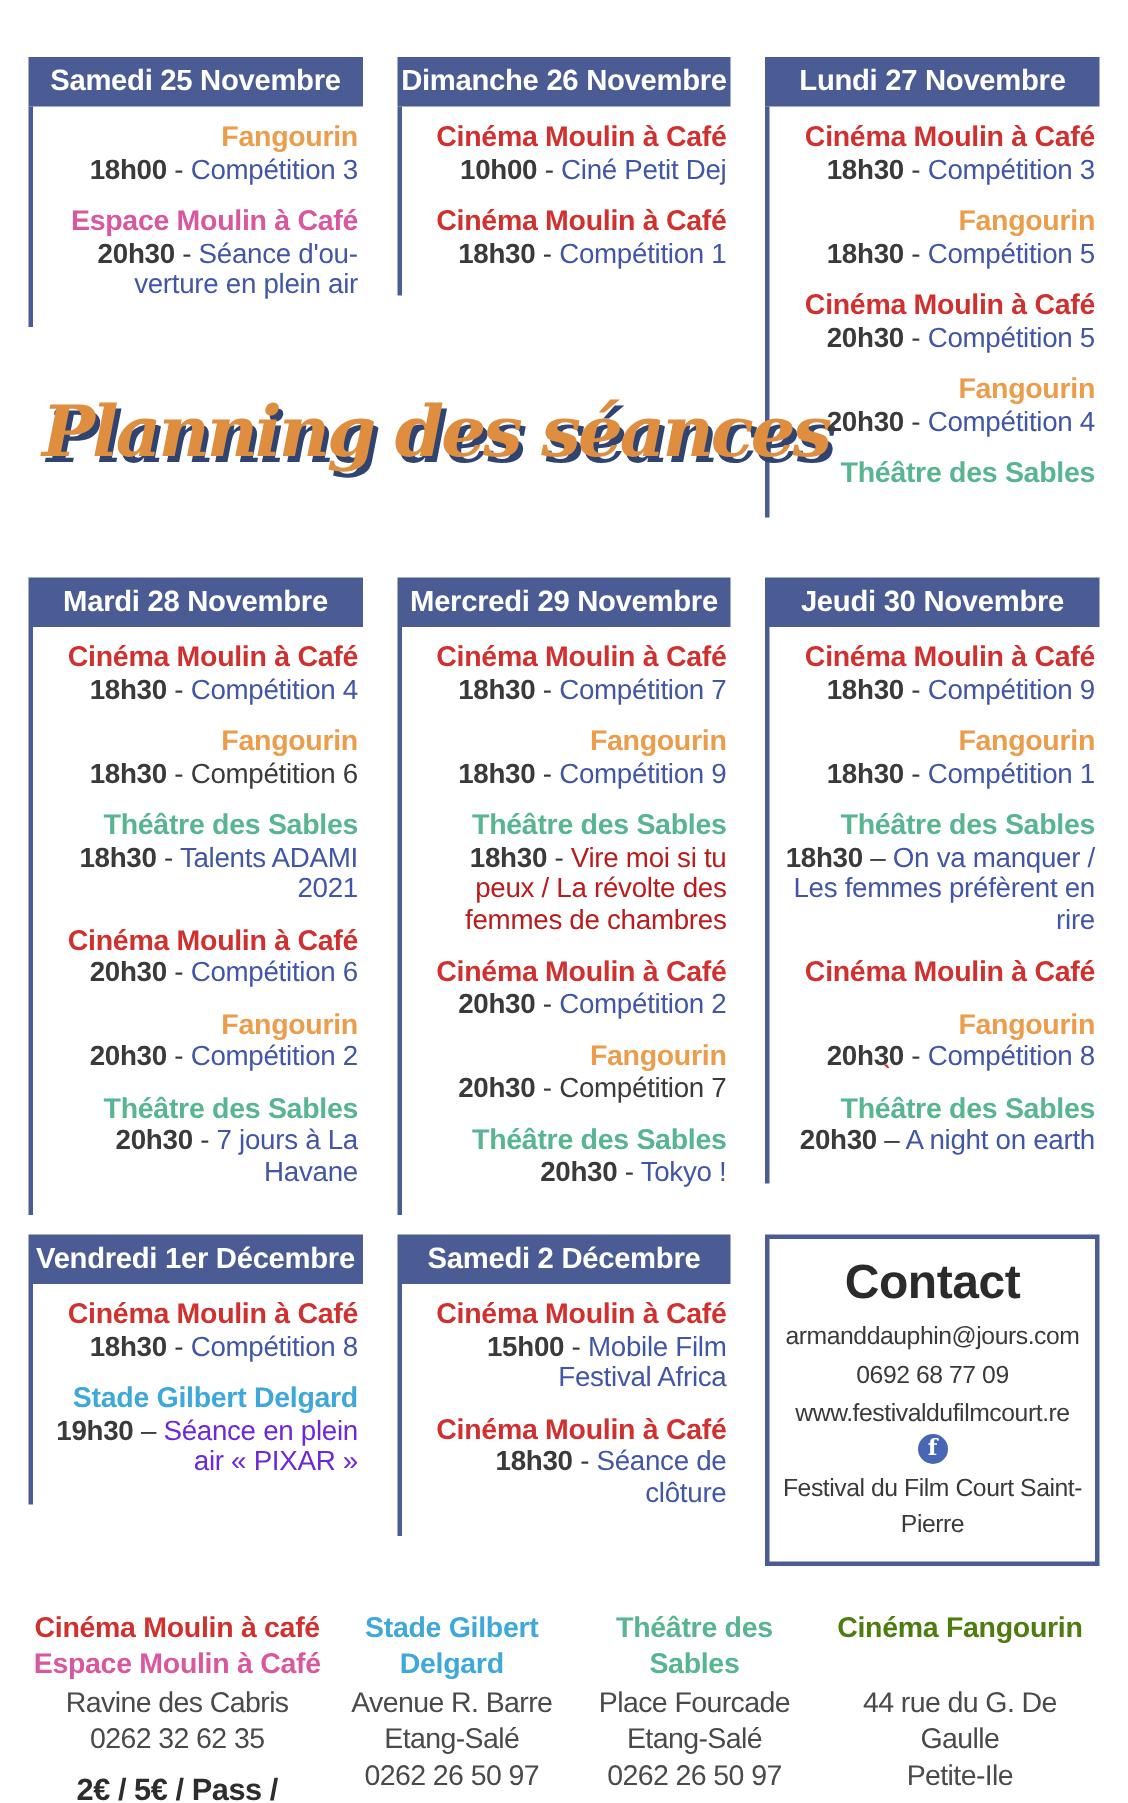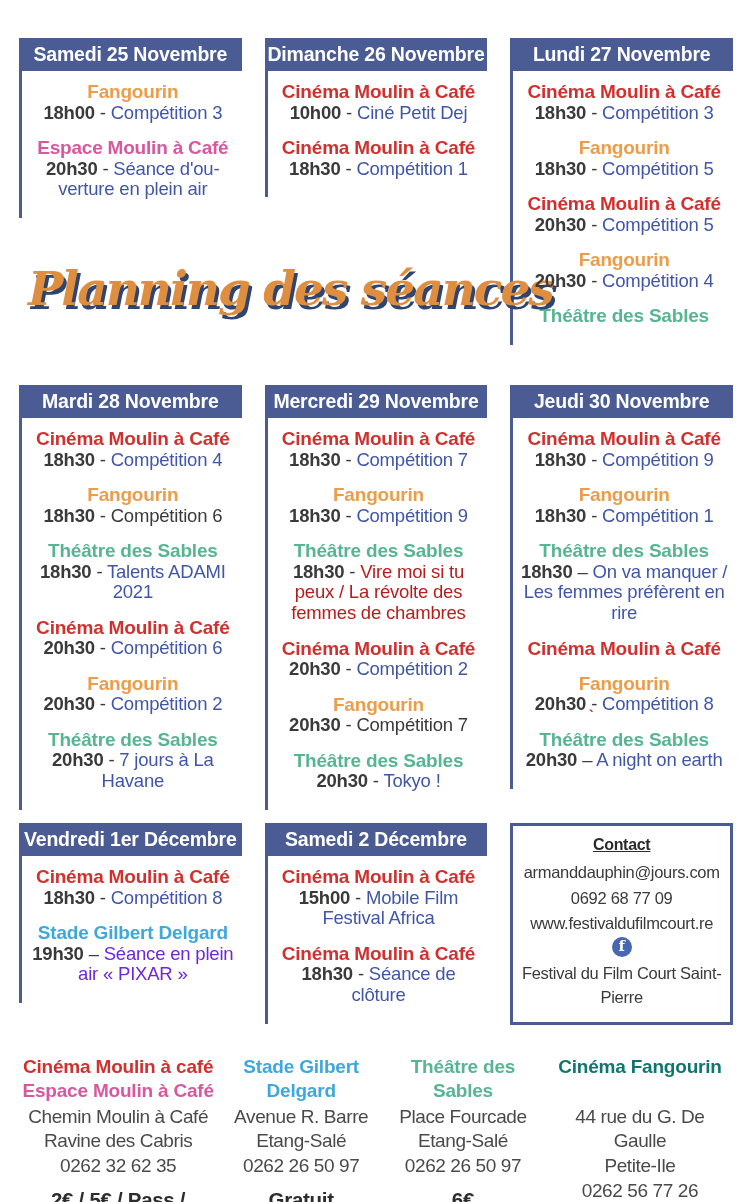--- a/index.html
+++ b/index.html
@@ -11,36 +11,36 @@
   html,body{background:#fff;}
   body{width:752px;height:1202px;font-family:"Liberation Sans",sans-serif;color:var(--dark);overflow:hidden;}
   .page{position:relative;width:752px;height:1202px;padding:38px 19px 0;background:#fff;}
   .days-grid{display:grid;grid-template-columns:repeat(3,1fr);column-gap:23px;align-items:start;}
   .row1{min-height:347px;}
   .row2{min-height:438px;}
   .row3{min-height:187px;}
   .day-card{width:100%;}
   .day-header{background:var(--header-blue);color:#fff;font-weight:bold;font-size:19.5px;
     text-align:center;padding:6px 2px;line-height:1.1;letter-spacing:-0.2px;}
-  .day-body{border-left:3px solid var(--header-blue);padding:10px 3px 4px 5px;text-align:center;}
+  .day-body{border-left:3px solid var(--header-blue);padding:10px 3px 4px 5px;text-align:right;}
   .event{margin-bottom:14px;line-height:1.12;}
   .venue{font-weight:bold;font-size:19px;letter-spacing:-0.2px;}
   .event-line{font-size:18.5px;color:var(--dark);letter-spacing:-0.2px;position:relative;}
   .event-line b{font-weight:bold;color:var(--dark);}
   .stray{position:absolute;left:50%;transform:translateX(-36px);bottom:-11px;color:var(--red);
     font-weight:bold;font-size:17px;}
   .script-title{position:absolute;top:241px;left:28px;width:470px;text-align:center;
     font-family:"DejaVu Serif",serif;font-style:italic;font-weight:bold;font-size:47px;
     letter-spacing:-2px;color:var(--title-orange);text-shadow:3px 4px 0 var(--title-shadow);
     white-space:nowrap;margin-top:20px;}
   .row2{margin-top:0;}
   .row3{margin-top:0;}
   .contact-card{grid-column:3;grid-row:1;border:3px solid var(--header-blue);background:#fff;
     padding:10px 4px 12px;text-align:center;min-height:186px;}
-  .contact-title{font-size:16px;font-weight:bold;color:#2b2b2b;margin-bottom:6px;letter-spacing:-0.3px;text-decoration:underline;}
+  .contact-title{font-size:32px;font-weight:bold;color:#2b2b2b;margin-bottom:6px;letter-spacing:-0.3px;}
   .contact-line{font-size:16.5px;color:#3b3a3a;line-height:1.55;letter-spacing:-0.3px;}
   .fb-row{display:flex;align-items:center;justify-content:center;gap:5px;flex-wrap:wrap;line-height:1.45;}
   .fb-icon{display:inline-flex;align-items:center;justify-content:center;width:20px;height:20px;
     border-radius:50%;background:var(--fb-blue);color:#fff;font-weight:bold;font-size:15px;
     font-family:"DejaVu Serif",serif;flex:0 0 auto;}
   .venues-footer{margin-top:30px;display:grid;grid-template-columns:1.28fr 1fr 1fr 1.2fr;
     column-gap:10px;padding:0 2px;text-align:center;}
   .venue-col{display:flex;flex-direction:column;}
   .venue-names{min-height:50px;line-height:1.28;}
   .venue-name{font-weight:bold;font-size:19px;letter-spacing:-0.2px;}
@@ -241,21 +241,20 @@
   </article>
 </section>
 
   <footer class="venues-footer">
   <div class="venue-col">
     <div class="venue-names">
           <div class="venue-name" style="color: rgb(208, 49, 47);">Cinéma Moulin à café</div>
           <div class="venue-name" style="color: rgb(216, 87, 158);">Espace Moulin à Café</div>
         </div>
     <div class="venue-address">
-          <div>Chemin Moulin à Café</div>
           <div>Ravine des Cabris</div>
           <div>0262 32 62 35</div>
         </div>
     <div class="venue-price">2€ / 5€ / Pass / Gratuit</div>
   </div>
 
   <div class="venue-col">
     <div class="venue-names">
           <div class="venue-name" style="color: rgb(63, 168, 218);">Stade Gilbert Delgard</div>
         </div>
@@ -274,21 +273,21 @@
     <div class="venue-address">
           <div>Place Fourcade</div>
           <div>Etang-Salé</div>
           <div>0262 26 50 97</div>
         </div>
     <div class="venue-price">6€</div>
   </div>
 
   <div class="venue-col">
     <div class="venue-names">
-          <div class="venue-name" style="color: #0f766e;">Cinéma Fangourin</div>
+          <div class="venue-name" style="color: #4d7c0f;">Cinéma Fangourin</div>
         </div>
     <div class="venue-address">
           <div>44 rue du G. De Gaulle</div>
           <div>Petite-Ile</div>
           <div>0262 56 77 26</div>
         </div>
 
   </div>
 </footer>
 </div>

